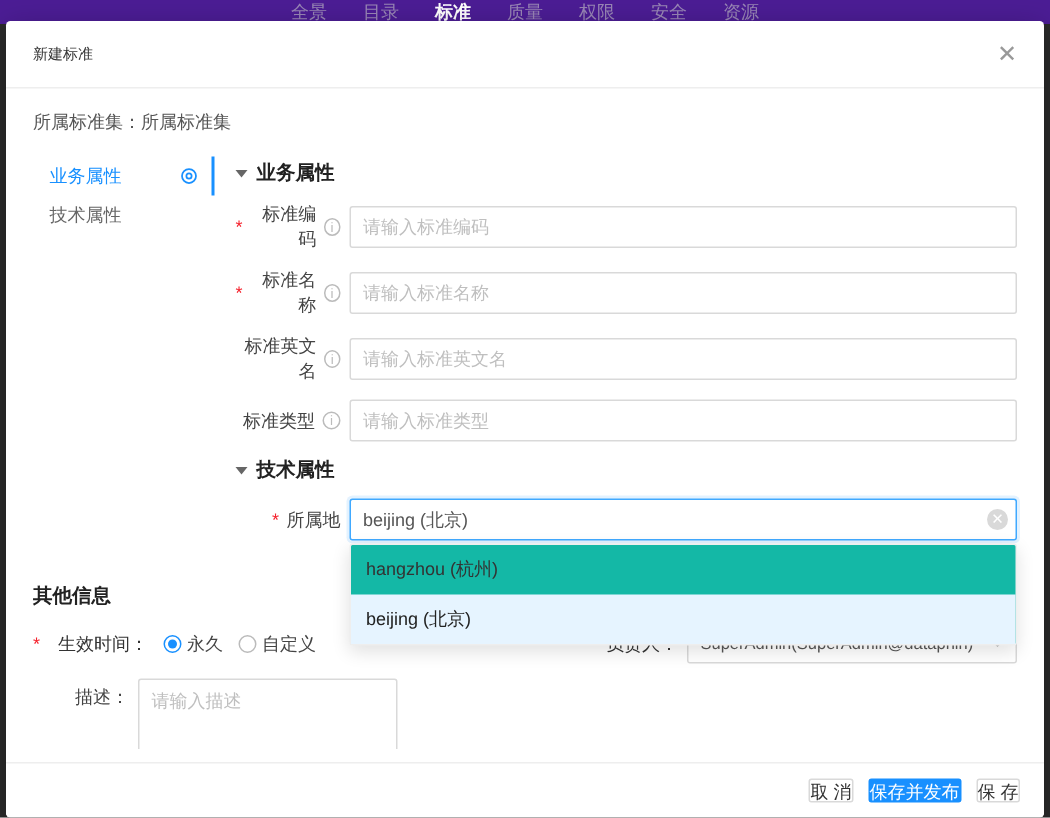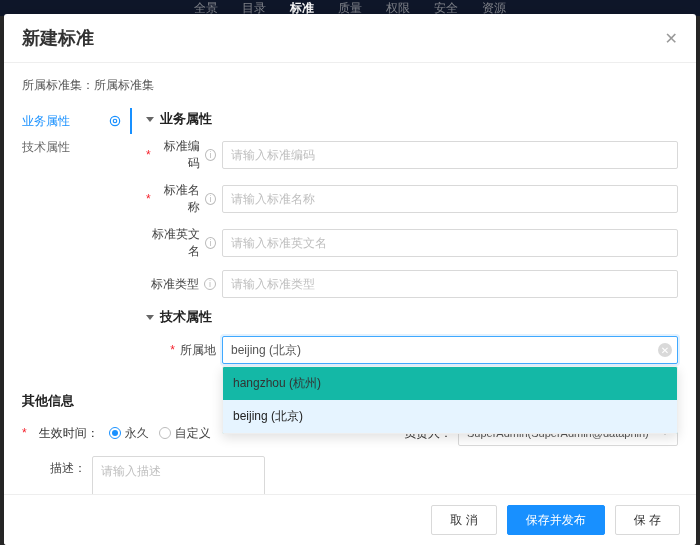--- a/index.html
+++ b/index.html
@@ -14,45 +14,45 @@
     position: relative;
   }
   .top-nav {
     height: 16px;
     display: flex;
     justify-content: center;
     gap: 24px;
     color: #ccc;
     font-size: 12px;
     padding-top: 0;
-    background: #0f172a;
+    background: #4c1d95;
   }
   .top-nav span { opacity: .6; }
   .top-nav .active { color: #fff; opacity: 1; border-bottom: 2px solid #1890ff; font-weight: bold; }
   .modal {
     position: absolute;
     top: 14px; left: 4px; right: 4px; bottom: 0;
     background: #fff;
     border-radius: 3px;
     box-shadow: 0 4px 20px rgba(0,0,0,.25);
     overflow: hidden;
   }
   .modal-header {
     padding: 12px 18px;
     border-bottom: 1px solid #eee;
     display: flex;
     justify-content: space-between;
     align-items: center;
   }
-  .modal-title { font-size: 18px; font-weight: 700; }
+  .modal-title { font-size: 10px; font-weight: 400; }
   .close-x { font-size: 16px; color: #999; cursor: pointer; }
   .modal-body { padding: 14px 18px 0 18px; height: 440px; overflow: auto; }
   .set-line { color: #555; font-size: 12px; margin-bottom: 14px; }
   .sect-title { font-size: 13px; font-weight: 600; color: #222; margin: 2px 0 10px; }
-  .two-col { display: flex; }
+  .two-col { display: flex; margin-left: 11px; }
   .side-nav { width: 110px; flex-shrink: 0; }
   .side-item {
     display: flex; align-items: center; justify-content: space-between;
     padding: 4px 8px 4px 0;
     height: 26px;
     font-size: 12px;
     color: #666;
     cursor: pointer;
   }
   .side-item.active { color: #1890ff; border-right: 2px solid #1890ff; }
@@ -152,21 +152,21 @@
     padding:6px 8px; font-size:12px; resize:none; font-family:inherit;
   }
   .ta::placeholder{color:#bfbfbf;}
   .modal-footer {
     position:absolute; left:0; right:0; bottom:0;
     border-top:1px solid #eee;
     padding:10px 16px; display:flex; justify-content:flex-end; gap:10px;
     background:#fff;
   }
   .btn {
-    height:30px; padding:0 18px; font-size:12px;
+    height:16px; padding:0 0; font-size:12px;
     border:1px solid #d9d9d9; border-radius:2px;
     background:#fff; color:#333; cursor:pointer;
   }
   .btn.primary { background:#1890ff; border-color:#1890ff; color:#fff; }
 </style>
 </head>
 <body>
 
 <div class="top-nav">
   <span>全景</span>

